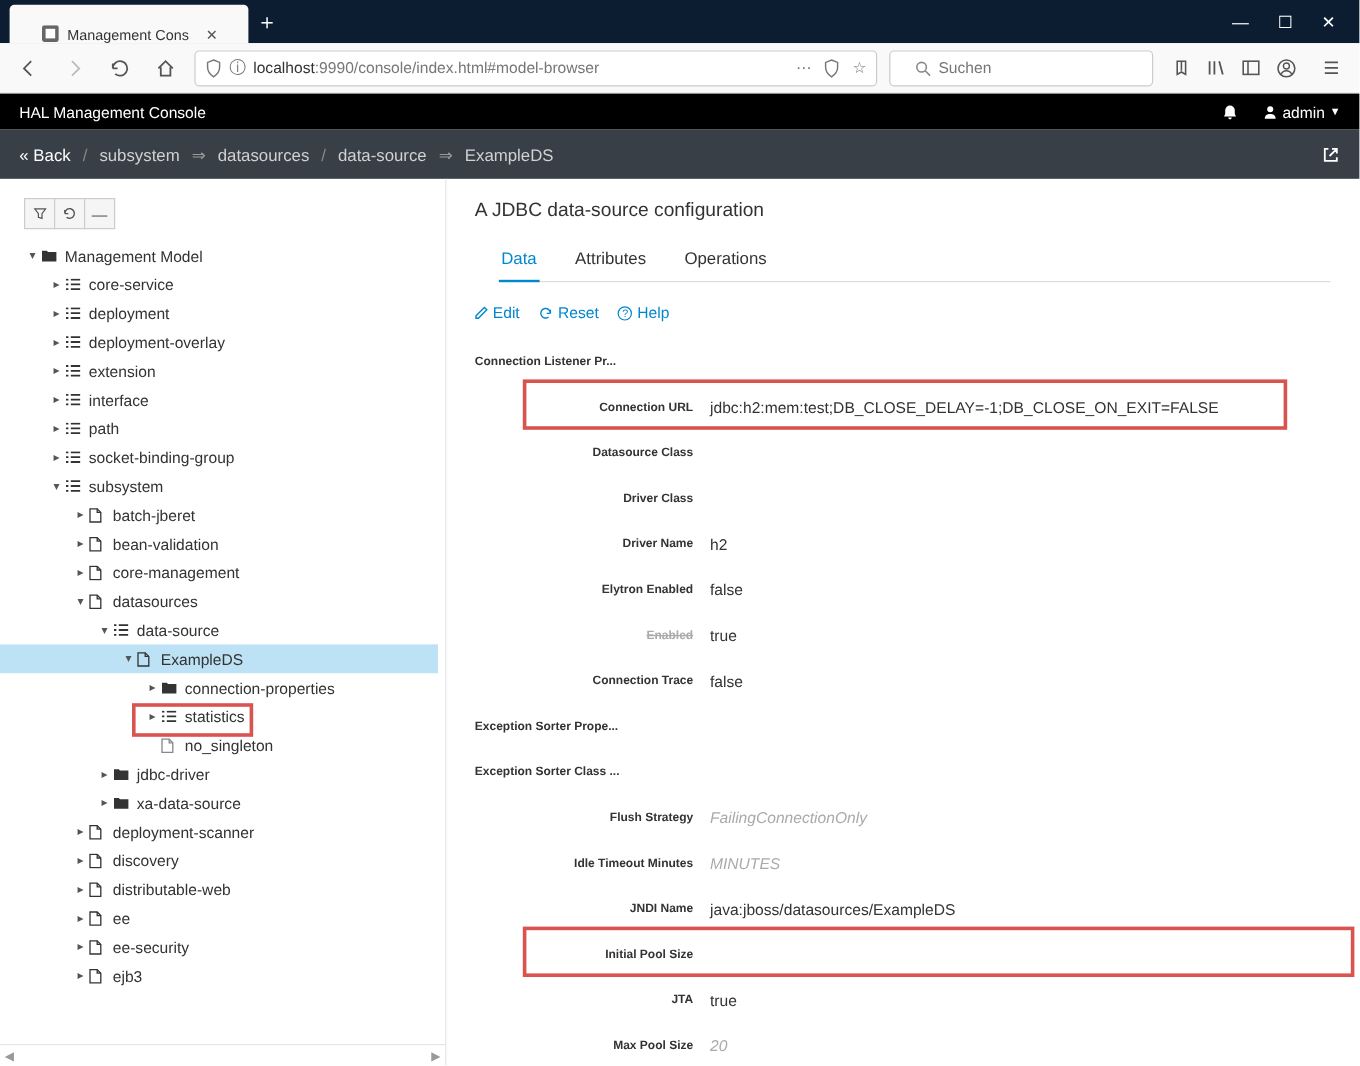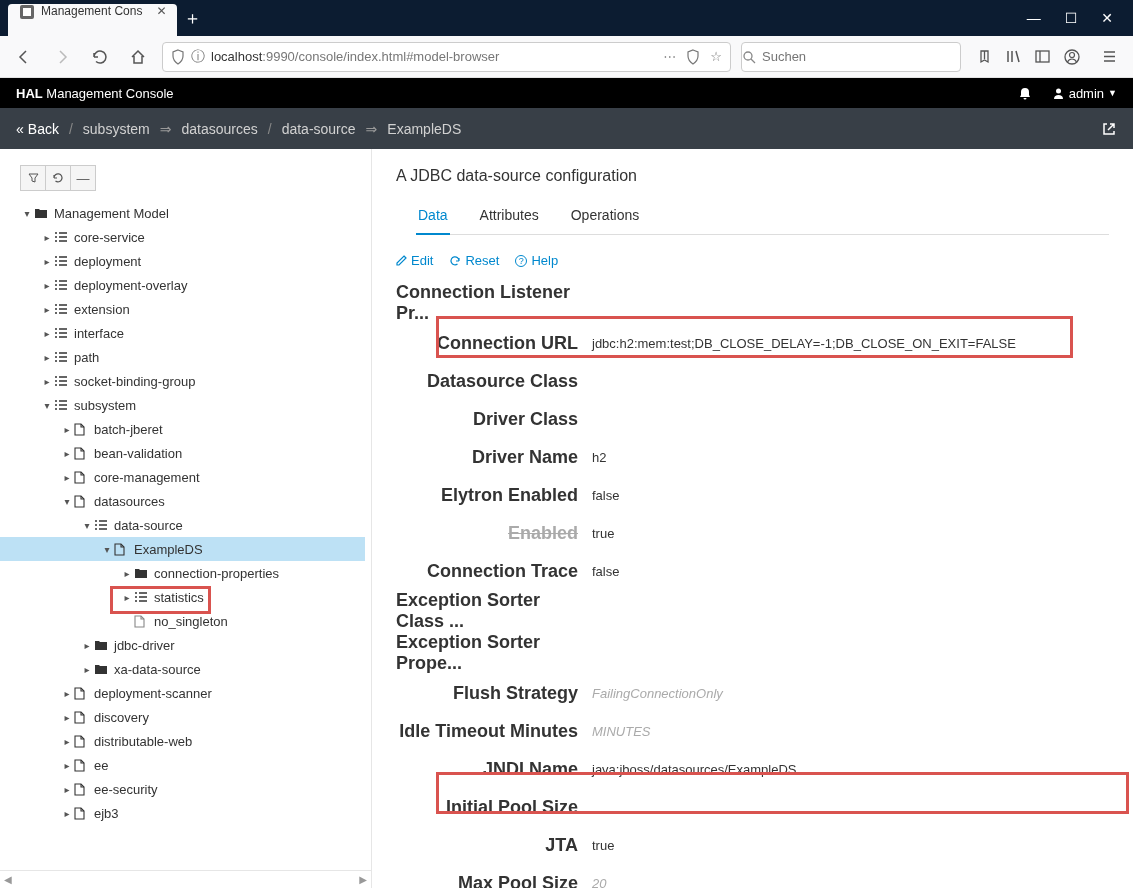--- a/index.html
+++ b/index.html
@@ -1,43 +1,43 @@
 <!DOCTYPE html>
 <html><head>
 <meta charset="utf-8">
 <style>
 * { margin: 0; padding: 0; box-sizing: border-box; font-family: "Segoe UI", Arial, sans-serif; }
 body { background: #fff; font-size: 13px; color: #333; overflow: hidden; }
 
 
 .browser-titlebar { height: 36px; background: #0c1c31; display: flex; align-items: center; padding: 0 8px; }
-.tab { background: #f9f9fa; height: 32px; margin-top: 4px; display: flex; align-items: flex-start; padding: 0 11px; border-radius: 4px 4px 0 0; gap: 6px; font-size: 12px; color: #333; max-width: 230px; }
+.tab { background: #f9f9fa; height: 32px; margin-top: 4px; display: flex; align-items: flex-end; padding: 0 26px; border-radius: 4px 4px 0 0; gap: 6px; font-size: 12px; color: #333; max-width: 230px; }
 .tab .favicon { width: 16px; height: 16px; display: inline-flex; align-items: center; justify-content: center; }
 .tab .close-x { margin-left: 8px; color: #555; cursor: pointer; }
 .new-tab-btn { color: #fff; margin-left: 6px; font-size: 18px; cursor: pointer; }
 .win-controls { margin-left: auto; display: flex; gap: 24px; color: #fff; padding-right: 12px; }
 .win-controls span { cursor: pointer; font-size: 14px; }
 
 .browser-toolbar { height: 42px; background: #f9f9fa; border-bottom: 1px solid #e3e3e3; display: flex; align-items: center; padding: 0 10px; gap: 10px; }
 .nav-btn { width: 28px; height: 28px; display: inline-flex; align-items: center; justify-content: center; cursor: pointer; color: #555; border-radius: 4px; }
 .nav-btn.disabled { color: #bbb; cursor: default; }
 .url-bar { flex: 1; display: flex; align-items: center; border: 1px solid #ccc; border-radius: 4px; height: 30px; padding: 0 8px; gap: 6px; background: #fff; }
 .url-bar .shield, .url-bar .info { color: #777; font-size: 14px; }
 .url-text { flex: 1; font-size: 13px; color: #777; white-space: nowrap; overflow: hidden; }
 .url-text .host { color: #333; }
 .url-actions { display: flex; gap: 10px; color: #777; }
-.search-bar { width: 220px; display: flex; align-items: center; border: 1px solid #ccc; border-radius: 4px; height: 30px; padding: 0 0; gap: 6px; background: #fff; color: #888; }
+.search-bar { width: 220px; display: flex; align-items: center; border: 1px solid #ccc; border-radius: 4px; height: 30px; padding: 0 20px; gap: 6px; background: #fff; color: #888; }
 .search-bar input { border: none; outline: none; flex: 1; font-size: 13px; }
 .toolbar-icons { display: flex; gap: 14px; color: #555; padding: 0 6px; }
 .toolbar-icons span { cursor: pointer; font-size: 15px; }
 
 
 .app-header { height: 30px; background: #000; color: #fff; display: flex; align-items: center; padding: 0 16px; font-size: 13px; }
 .app-header .brand { font-weight: 400; }
-.app-header .brand strong { font-weight: 700; }
+.app-header .brand strong { font-weight: 400; }
 .app-header .right { margin-left: auto; display: flex; align-items: flex-end; gap: 20px; }
 .app-header .user { display: flex; align-items: center; gap: 4px; cursor: pointer; }
 
 
 .breadcrumb { height: 41px; background: #383f47; color: #d1d1d1; display: flex; align-items: center; padding: 0 16px; font-size: 14px; gap: 10px; }
 .breadcrumb .back { color: #fff; cursor: pointer; display: flex; align-items: center; gap: 4px; }
 .breadcrumb .sep { color: #888; }
 .breadcrumb .arrow { color: #999; }
 .breadcrumb .ext-link { margin-left: auto; color: #fff; cursor: pointer; font-size: 16px; }
 
@@ -68,21 +68,21 @@
 .content { flex: 1; padding: 18px 24px; overflow-y: auto; position: relative; }
 .page-title { font-size: 16px; font-weight: 400; color: #333; margin-bottom: 22px; }
 .tabs { display: flex; gap: 28px; border-bottom: 1px solid #ddd; margin-bottom: 18px; margin-left: 20px; }
 .tabs .tab-item { padding: 0 2px 10px 2px; cursor: pointer; font-size: 14px; color: #333; }
 .tabs .tab-item.active { color: #0088ce; border-bottom: 2px solid #0088ce; margin-bottom: -1px; }
 
 .action-bar { display: flex; gap: 16px; margin-bottom: 14px; }
 .action-link { color: #0088ce; cursor: pointer; font-size: 13px; display: inline-flex; align-items: center; gap: 4px; }
 
 .attr-row { display: flex; align-items: center; min-height: 38px; }
-.attr-label { width: 196px; text-align: right; padding-right: 14px; font-weight: 600; font-size: 18px; color: #333; }
+.attr-label { width: 196px; text-align: right; padding-right: 14px; font-weight: 600; font-size: 10px; color: #333; }
 .attr-label.section { text-align: left; padding-left: 0; }
 .attr-value { flex: 1; font-size: 13px; color: #333; }
 .attr-value.placeholder { color: #aaa; font-style: italic; }
 .strikethrough { text-decoration: line-through; color: #aaa; }
 
 .content .red-box2 { border: 3px solid #d9534f; position: absolute; pointer-events: none; }
 
 
 .content::-webkit-scrollbar, .tree::-webkit-scrollbar { width: 16px; }
 .content::-webkit-scrollbar-track, .tree::-webkit-scrollbar-track { background: #f1f1f1; }
@@ -558,24 +558,24 @@
         </div>
         <div class="attr-row">
           <div class="attr-label strikethrough">Enabled</div>
           <div class="attr-value">true</div>
         </div>
         <div class="attr-row">
           <div class="attr-label">Connection Trace</div>
           <div class="attr-value">false</div>
         </div>
         <div class="attr-row">
+          <div class="attr-label section">Exception Sorter Prope...</div>
+        </div>
+        <div class="attr-row">
           <div class="attr-label section">Exception Sorter Class ...</div>
-        </div>
-        <div class="attr-row">
-          <div class="attr-label section">Exception Sorter Prope...</div>
         </div>
         <div class="attr-row">
           <div class="attr-label">Flush Strategy</div>
           <div class="attr-value placeholder">FailingConnectionOnly</div>
         </div>
         <div class="attr-row">
           <div class="attr-label">Idle Timeout Minutes</div>
           <div class="attr-value placeholder">MINUTES</div>
         </div>
         <div class="attr-row" id="hl2">

